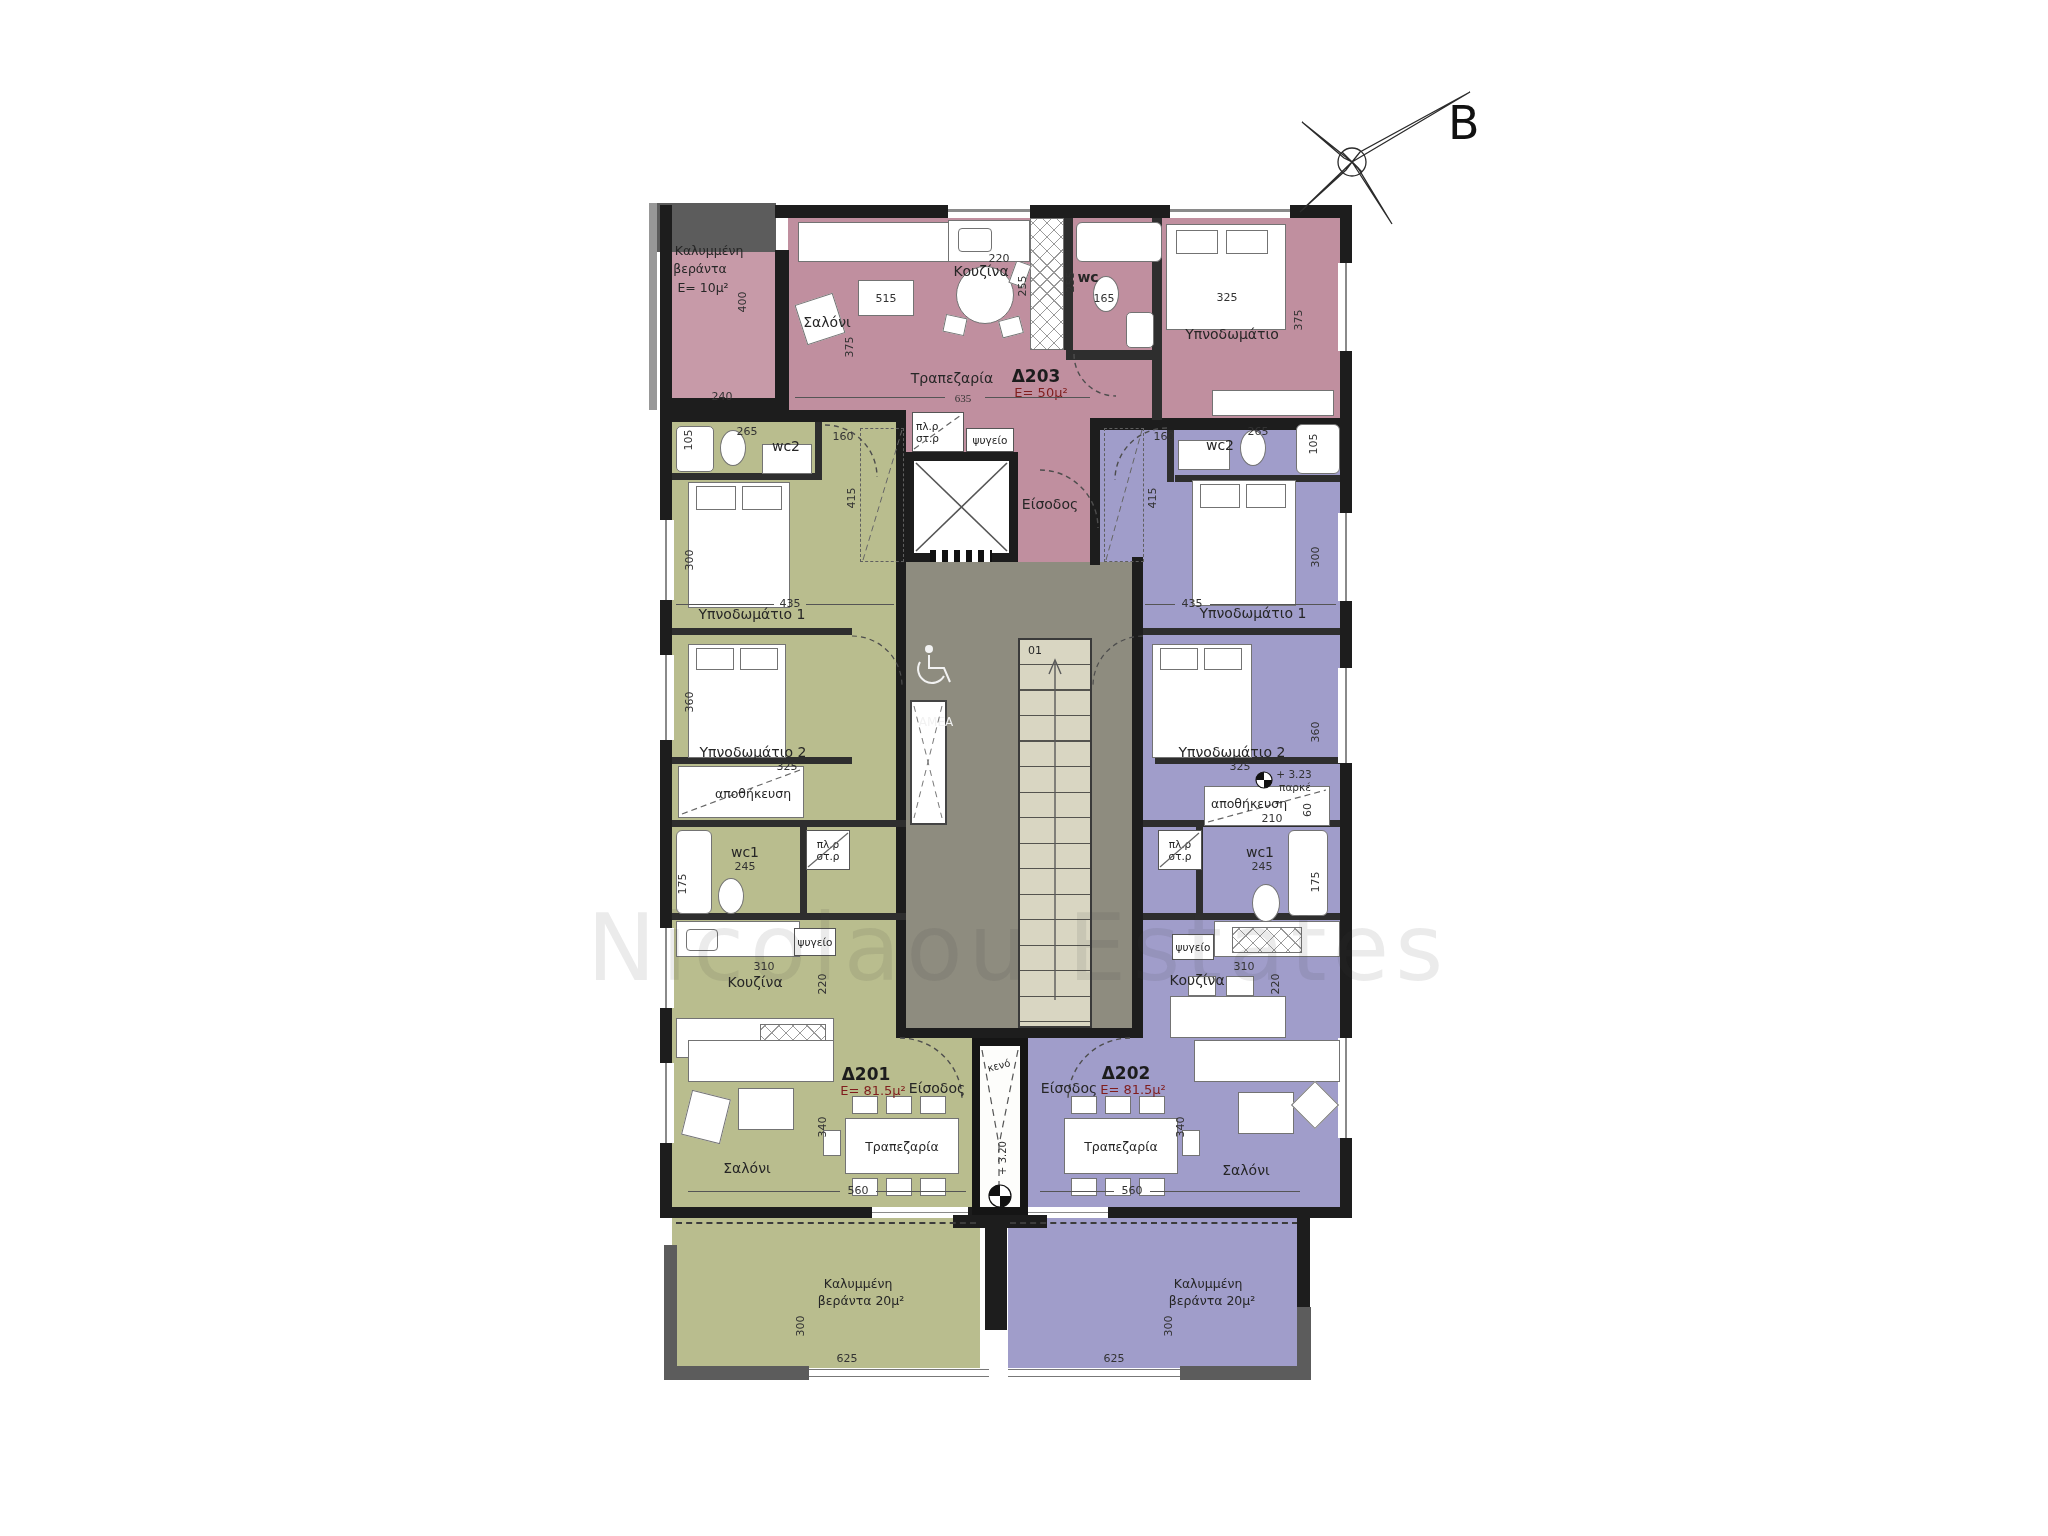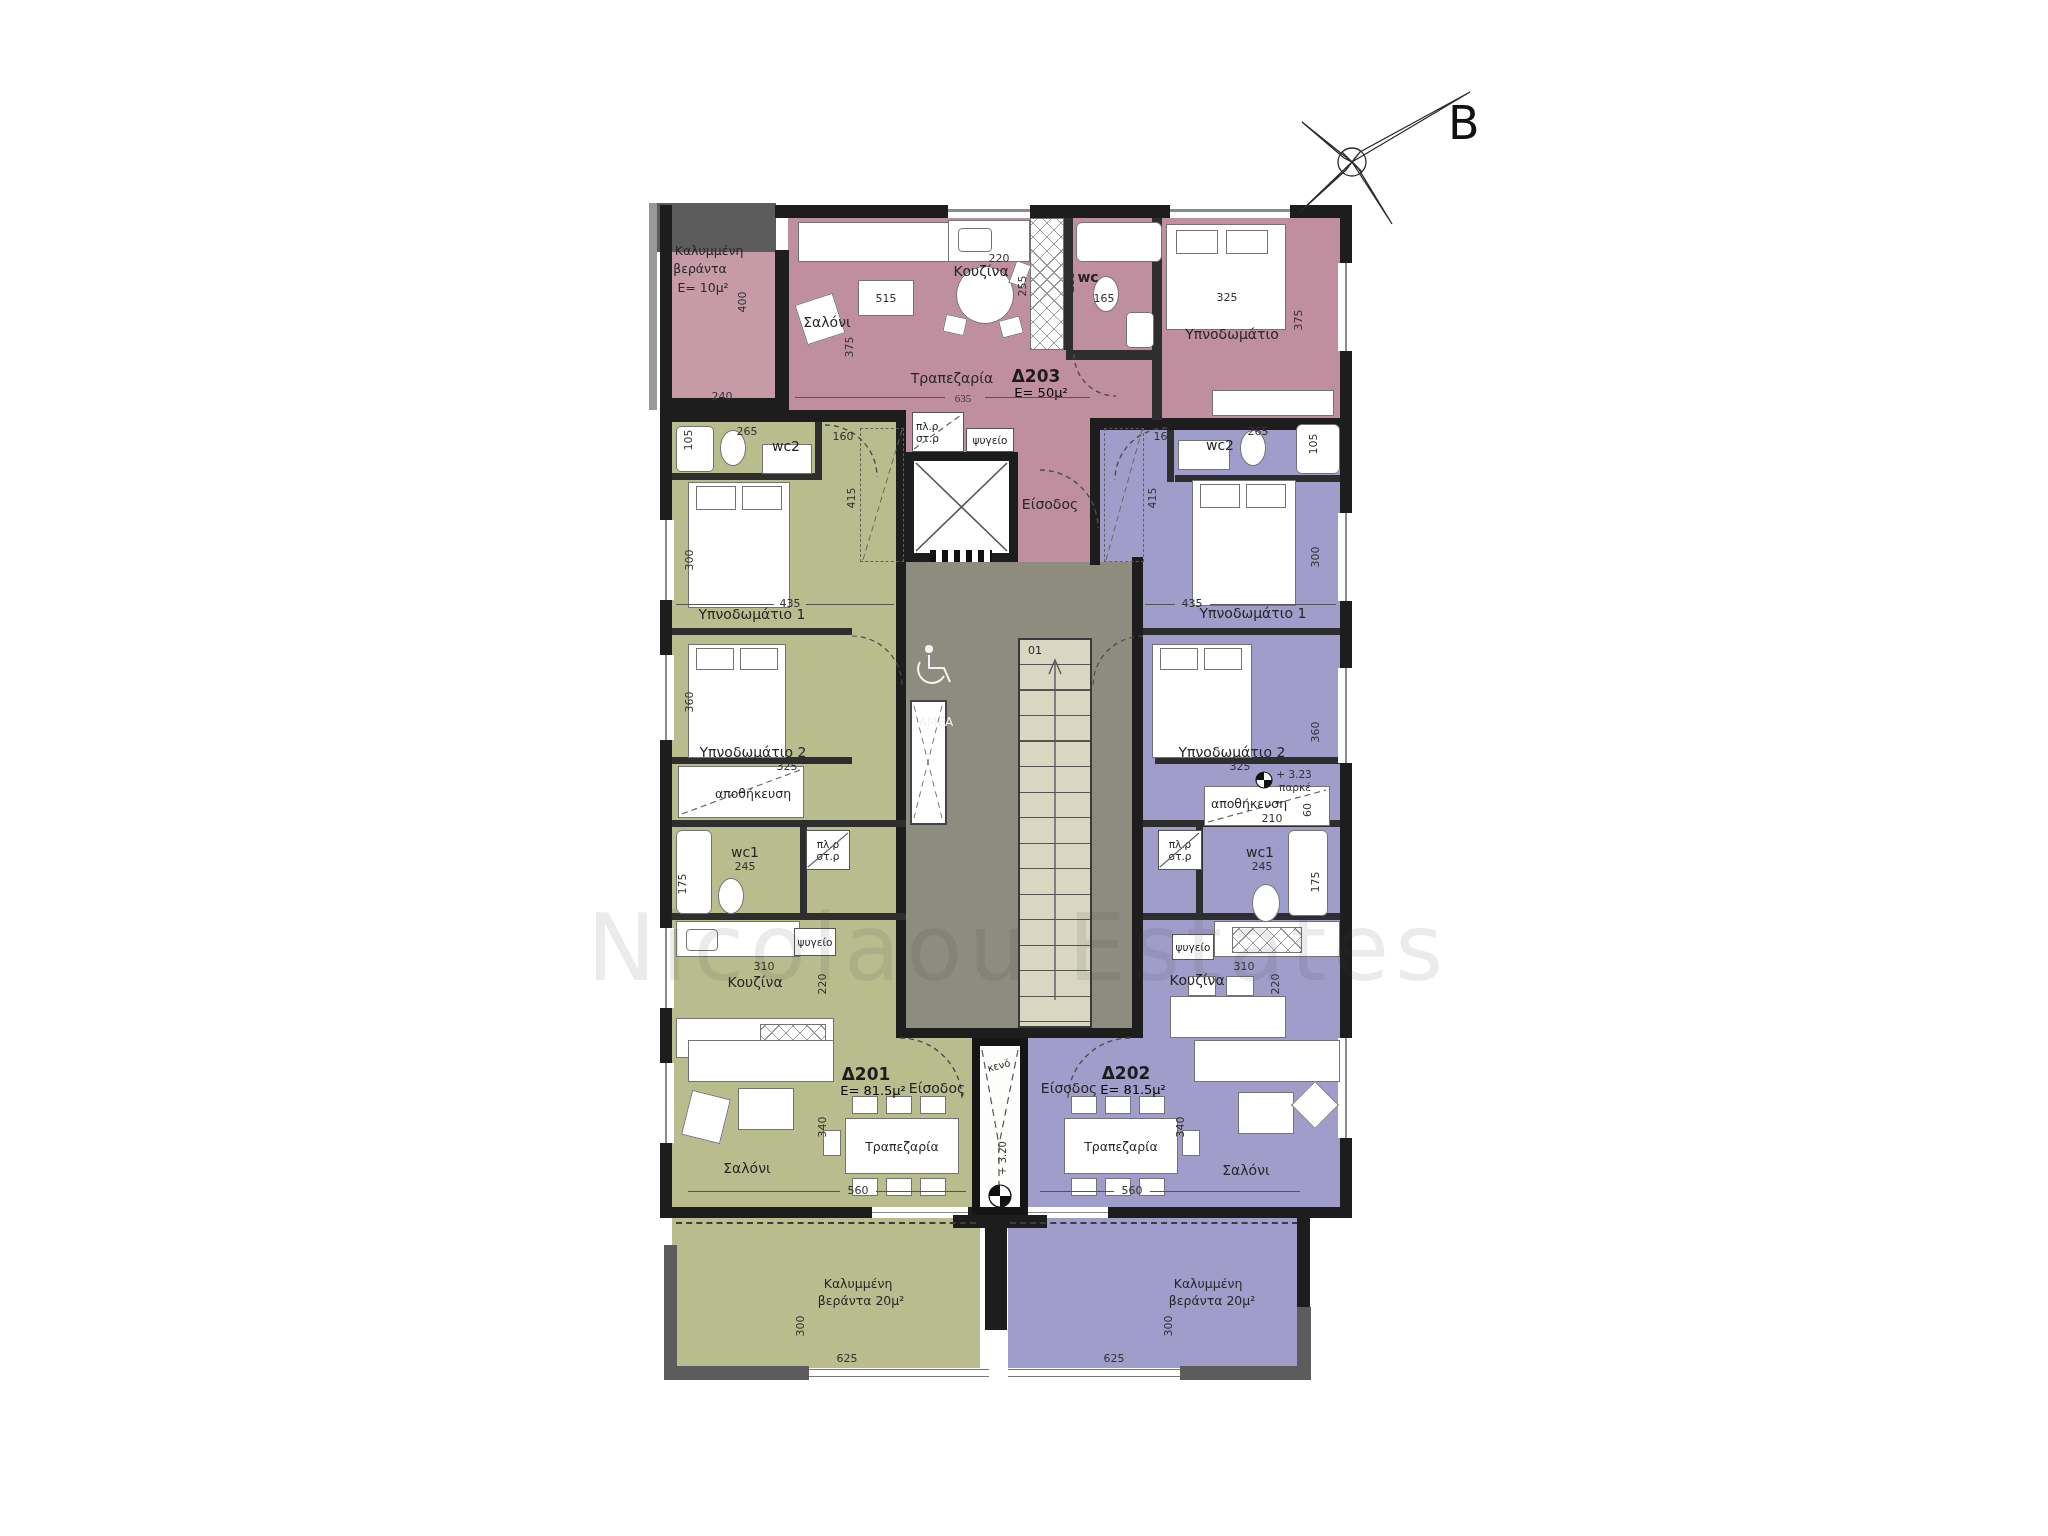--- a/index.html
+++ b/index.html
@@ -11,21 +11,21 @@
   .part{position:absolute;background:#2e2e2e;}
   .grid{background-image:
       repeating-linear-gradient(0deg, rgba(50,50,30,.16) 0 1px, transparent 1px 38px),
       repeating-linear-gradient(90deg, rgba(50,50,30,.16) 0 1px, transparent 1px 38px);}
   .lbl{position:absolute;transform:translate(-50%,-50%);font-size:14px;color:#262626;
        white-space:nowrap;text-align:center;line-height:1.2;}
   .lbl.sm{font-size:11px;}
   .dim{position:absolute;transform:translate(-50%,-50%);font-size:11px;color:#333;white-space:nowrap;}
   .dim.v{transform:translate(-50%,-50%) rotate(-90deg);}
   .aptid{position:absolute;transform:translate(-50%,-50%);font-weight:bold;font-size:17px;color:#1c1c1c;white-space:nowrap;}
-  .area{position:absolute;transform:translate(-50%,-50%);font-size:13px;color:#000000;white-space:nowrap;}
+  .area{position:absolute;transform:translate(-50%,-50%);font-size:13px;color:#7f1d1d;white-space:nowrap;}
   .furn{position:absolute;background:#fff;border:1.5px solid #737373;box-sizing:border-box;}
   .tag{position:absolute;background:#fff;border:1px solid #555;box-sizing:border-box;display:flex;
        align-items:center;justify-content:center;flex-direction:column;font-size:10.5px;color:#222;
        line-height:1.15;text-align:center;}
   .round{border-radius:50%;}
   .hatch{background-image:
       repeating-linear-gradient(45deg,#9a9a9a 0 1px,transparent 1px 10px),
       repeating-linear-gradient(-45deg,#9a9a9a 0 1px,transparent 1px 10px);}
   .stairs{position:absolute;background-color:#d9d6c2;border:2px solid #3a3a3a;box-sizing:border-box;
       background-image:repeating-linear-gradient(180deg, transparent 0 24px, rgba(40,40,40,.75) 24px 25.5px);}

